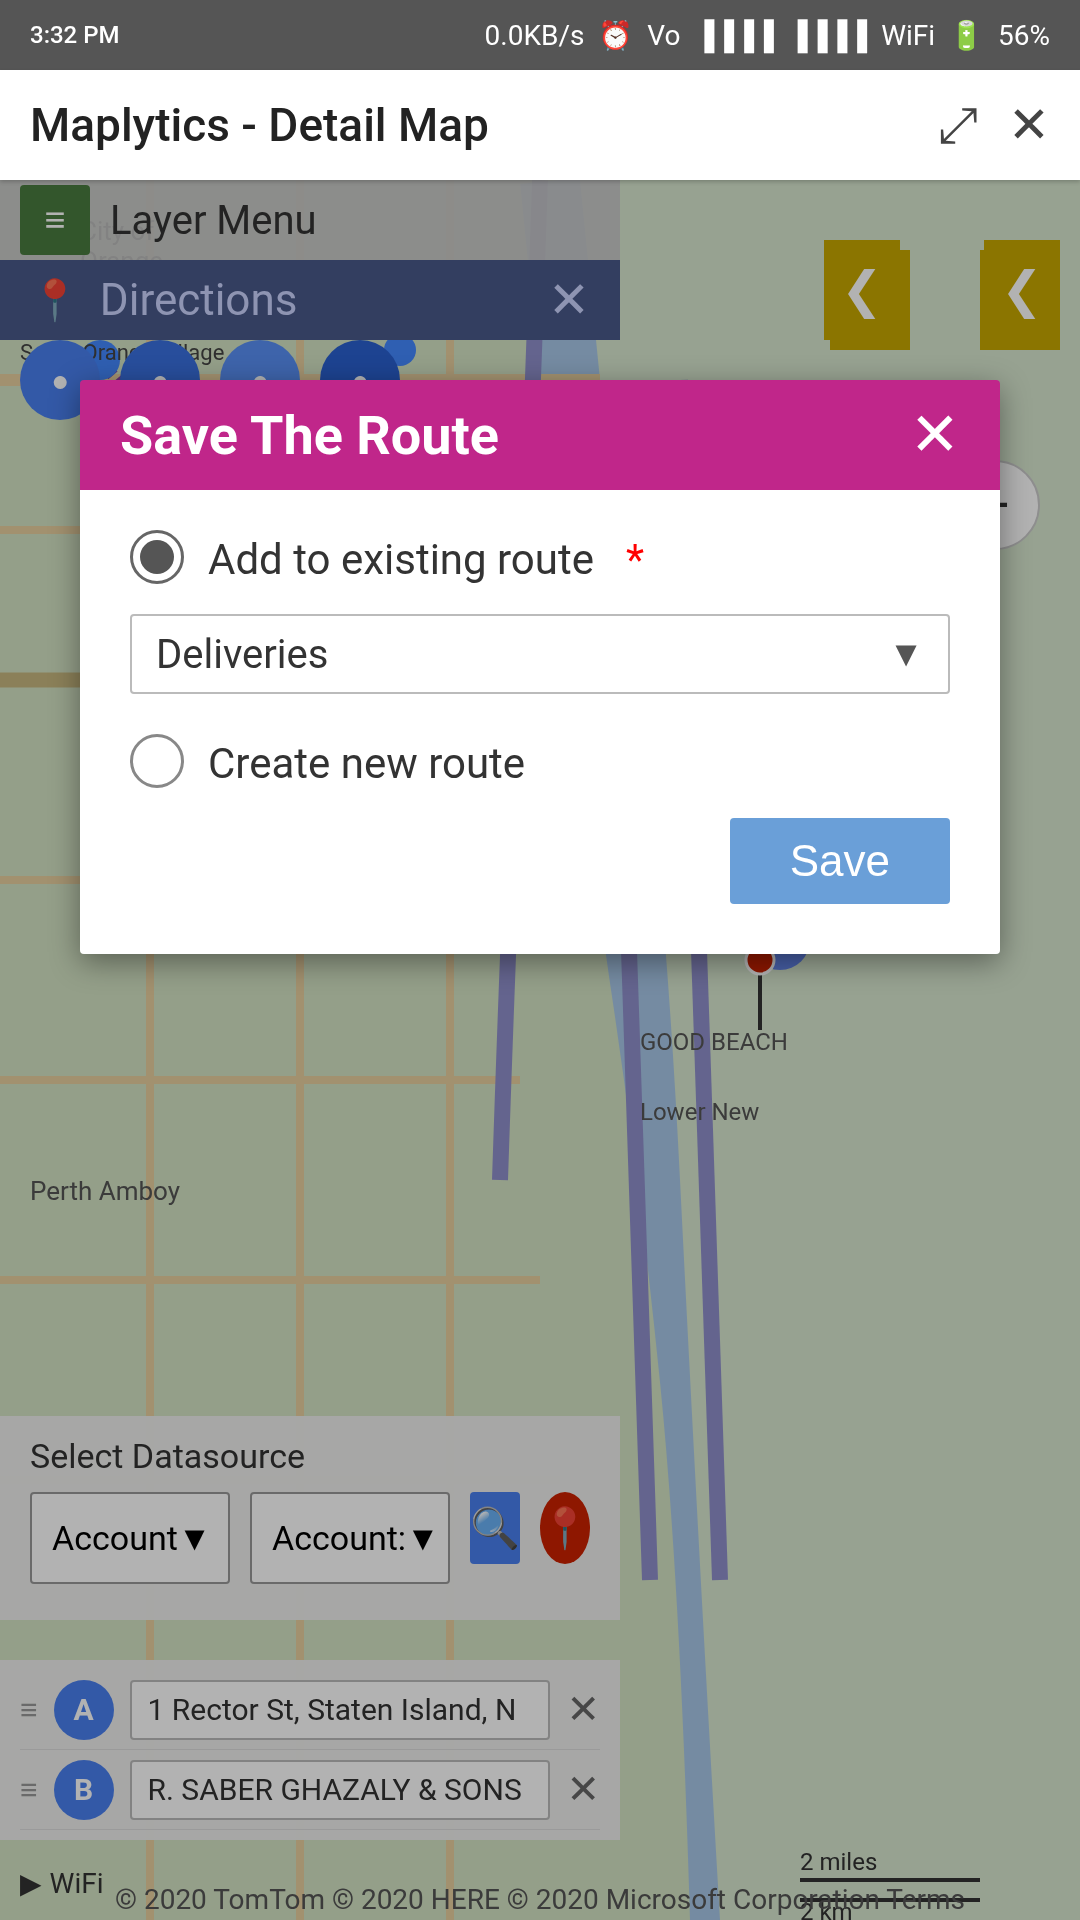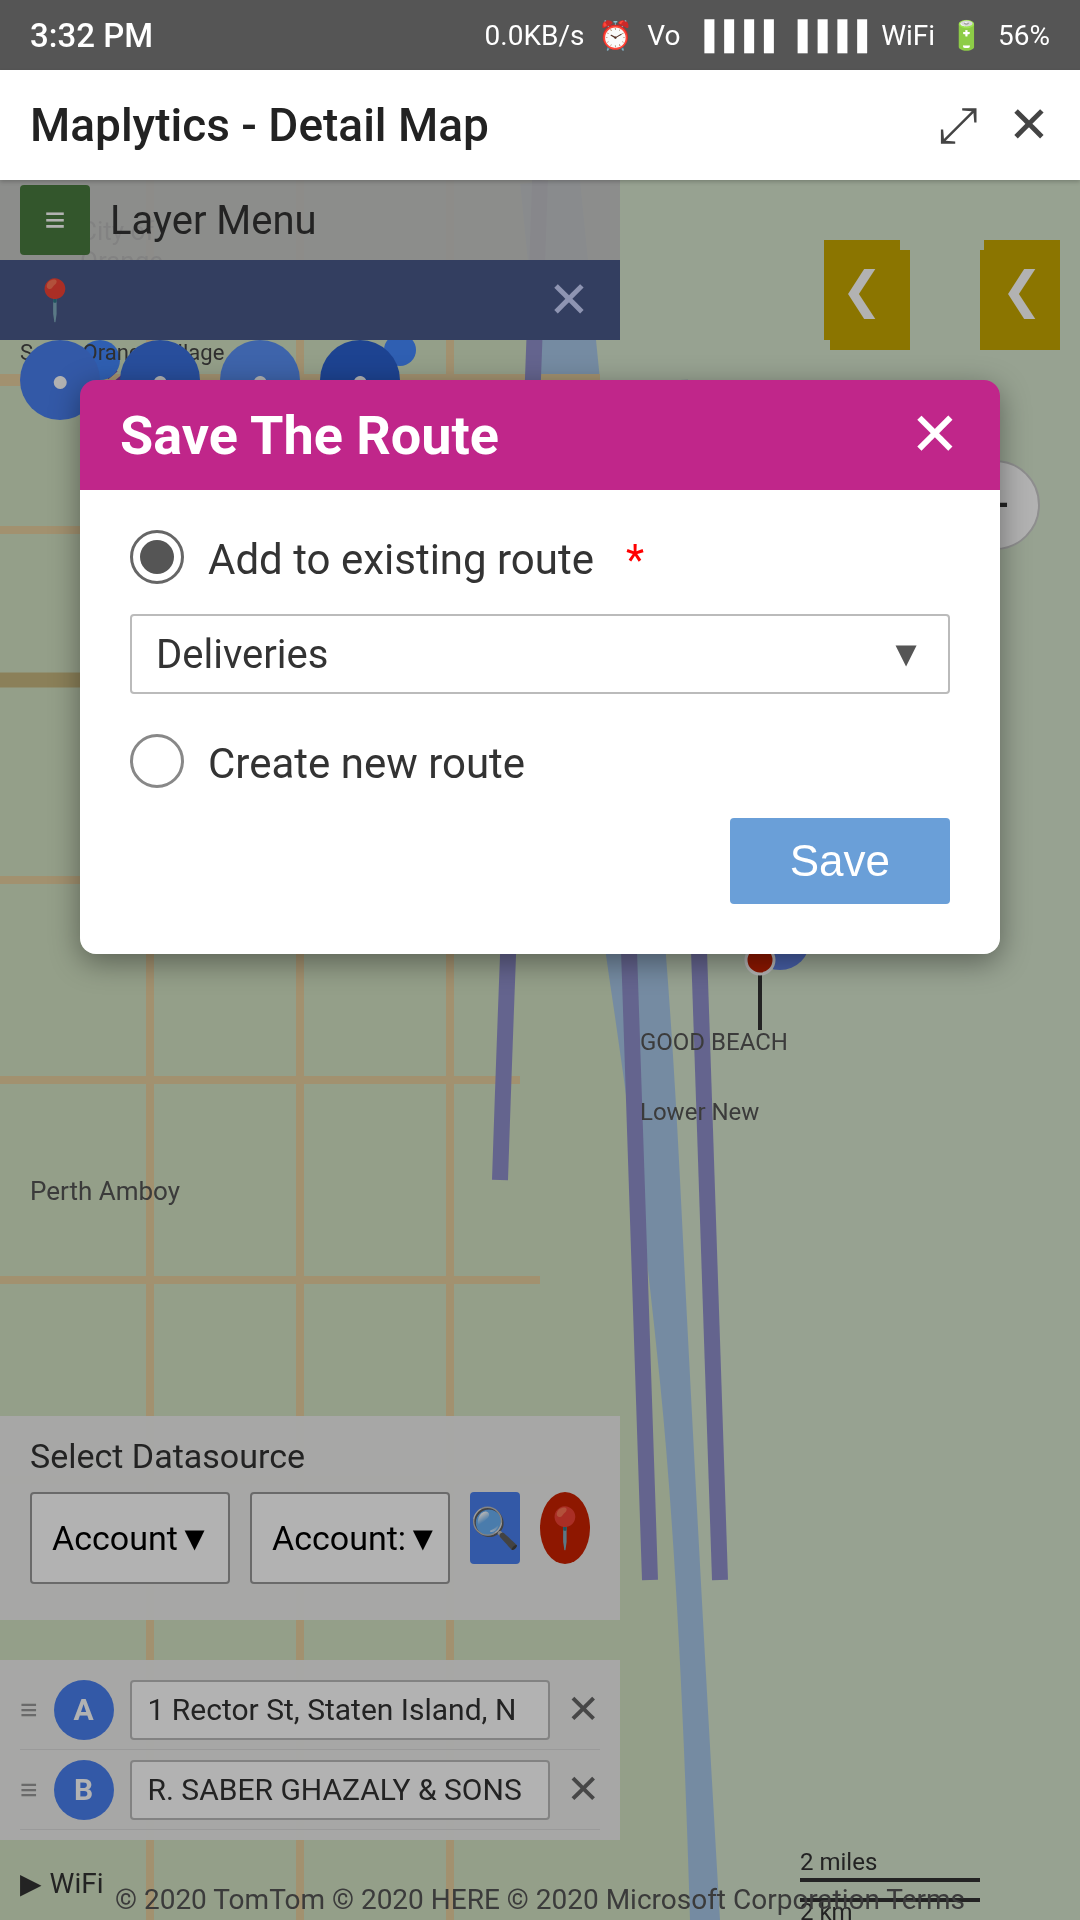--- a/index.html
+++ b/index.html
@@ -21,21 +21,21 @@
       background: #555;
       display: flex;
       align-items: center;
       justify-content: space-between;
       padding: 0 30px;
       position: relative;
       z-index: 100;
     }
     .status-time {
       color: white;
-      font-size: 33px;
+      font-size: 24px;
       font-weight: 500;
     }
     .status-icons {
       display: flex;
       align-items: center;
       gap: 14px;
       color: white;
       font-size: 28px;
     }
 
@@ -361,21 +361,21 @@
       background: rgba(0,0,0,0.3);
       z-index: 50;
     }
 
     
     .modal {
       position: absolute;
       top: 380px;
       left: 80px;
       width: 920px;
-      border-radius: 16px;
+      border-radius: 4px;
       overflow: hidden;
       z-index: 60;
       box-shadow: 0 8px 30px rgba(0,0,0,0.4);
     }
 
     .modal-header {
       background: #c0268a;
       height: 110px;
       display: flex;
       align-items: center;
@@ -570,20 +570,21 @@
   <div class="layer-menu-bar">
     <div class="layer-icon">
       <span style="color:white;font-size:36px;">≡</span>
     </div>
     <span class="layer-menu-text">Layer Menu</span>
   </div>
 
   <div class="directions-panel">
     <div class="directions-left">
       <span class="directions-icon">📍</span>
+      <span class="directions-text">Directions</span>
     </div>
     <span class="directions-close">✕</span>
   </div>
 
   <div class="nav-arrow left">
     <span>❮</span>
   </div>
   <div class="nav-arrow right" style="right:20px;">
     <span>❮</span>
   </div>

